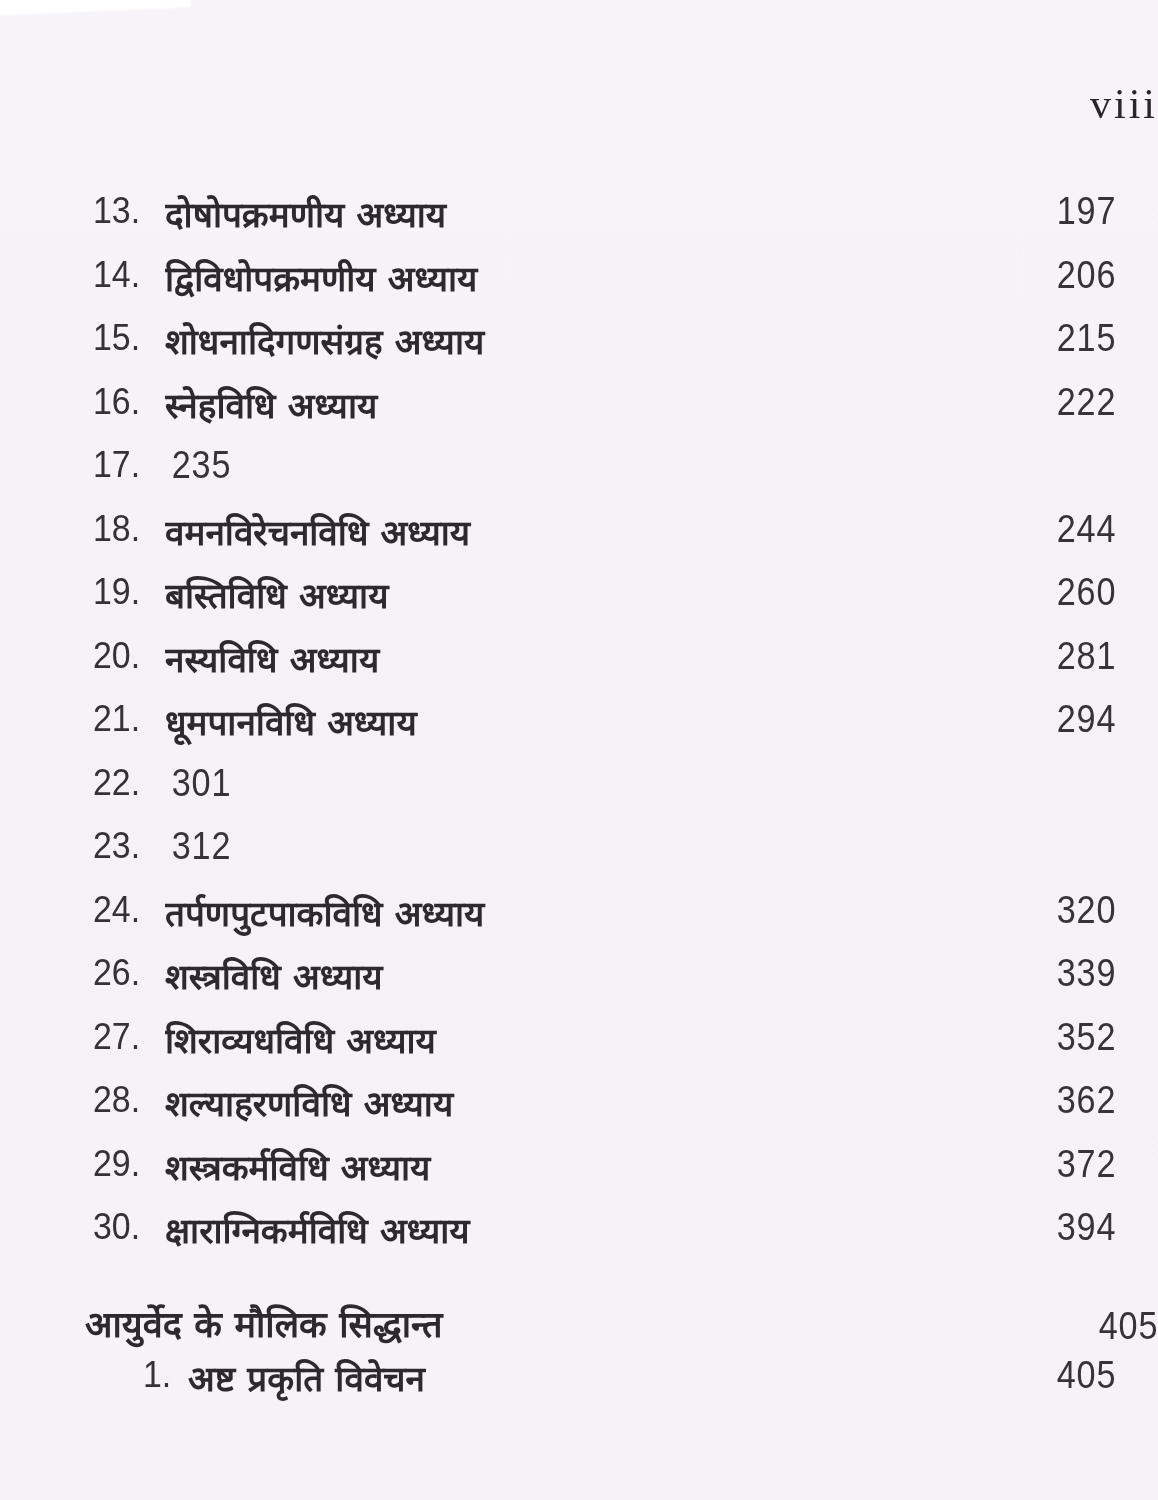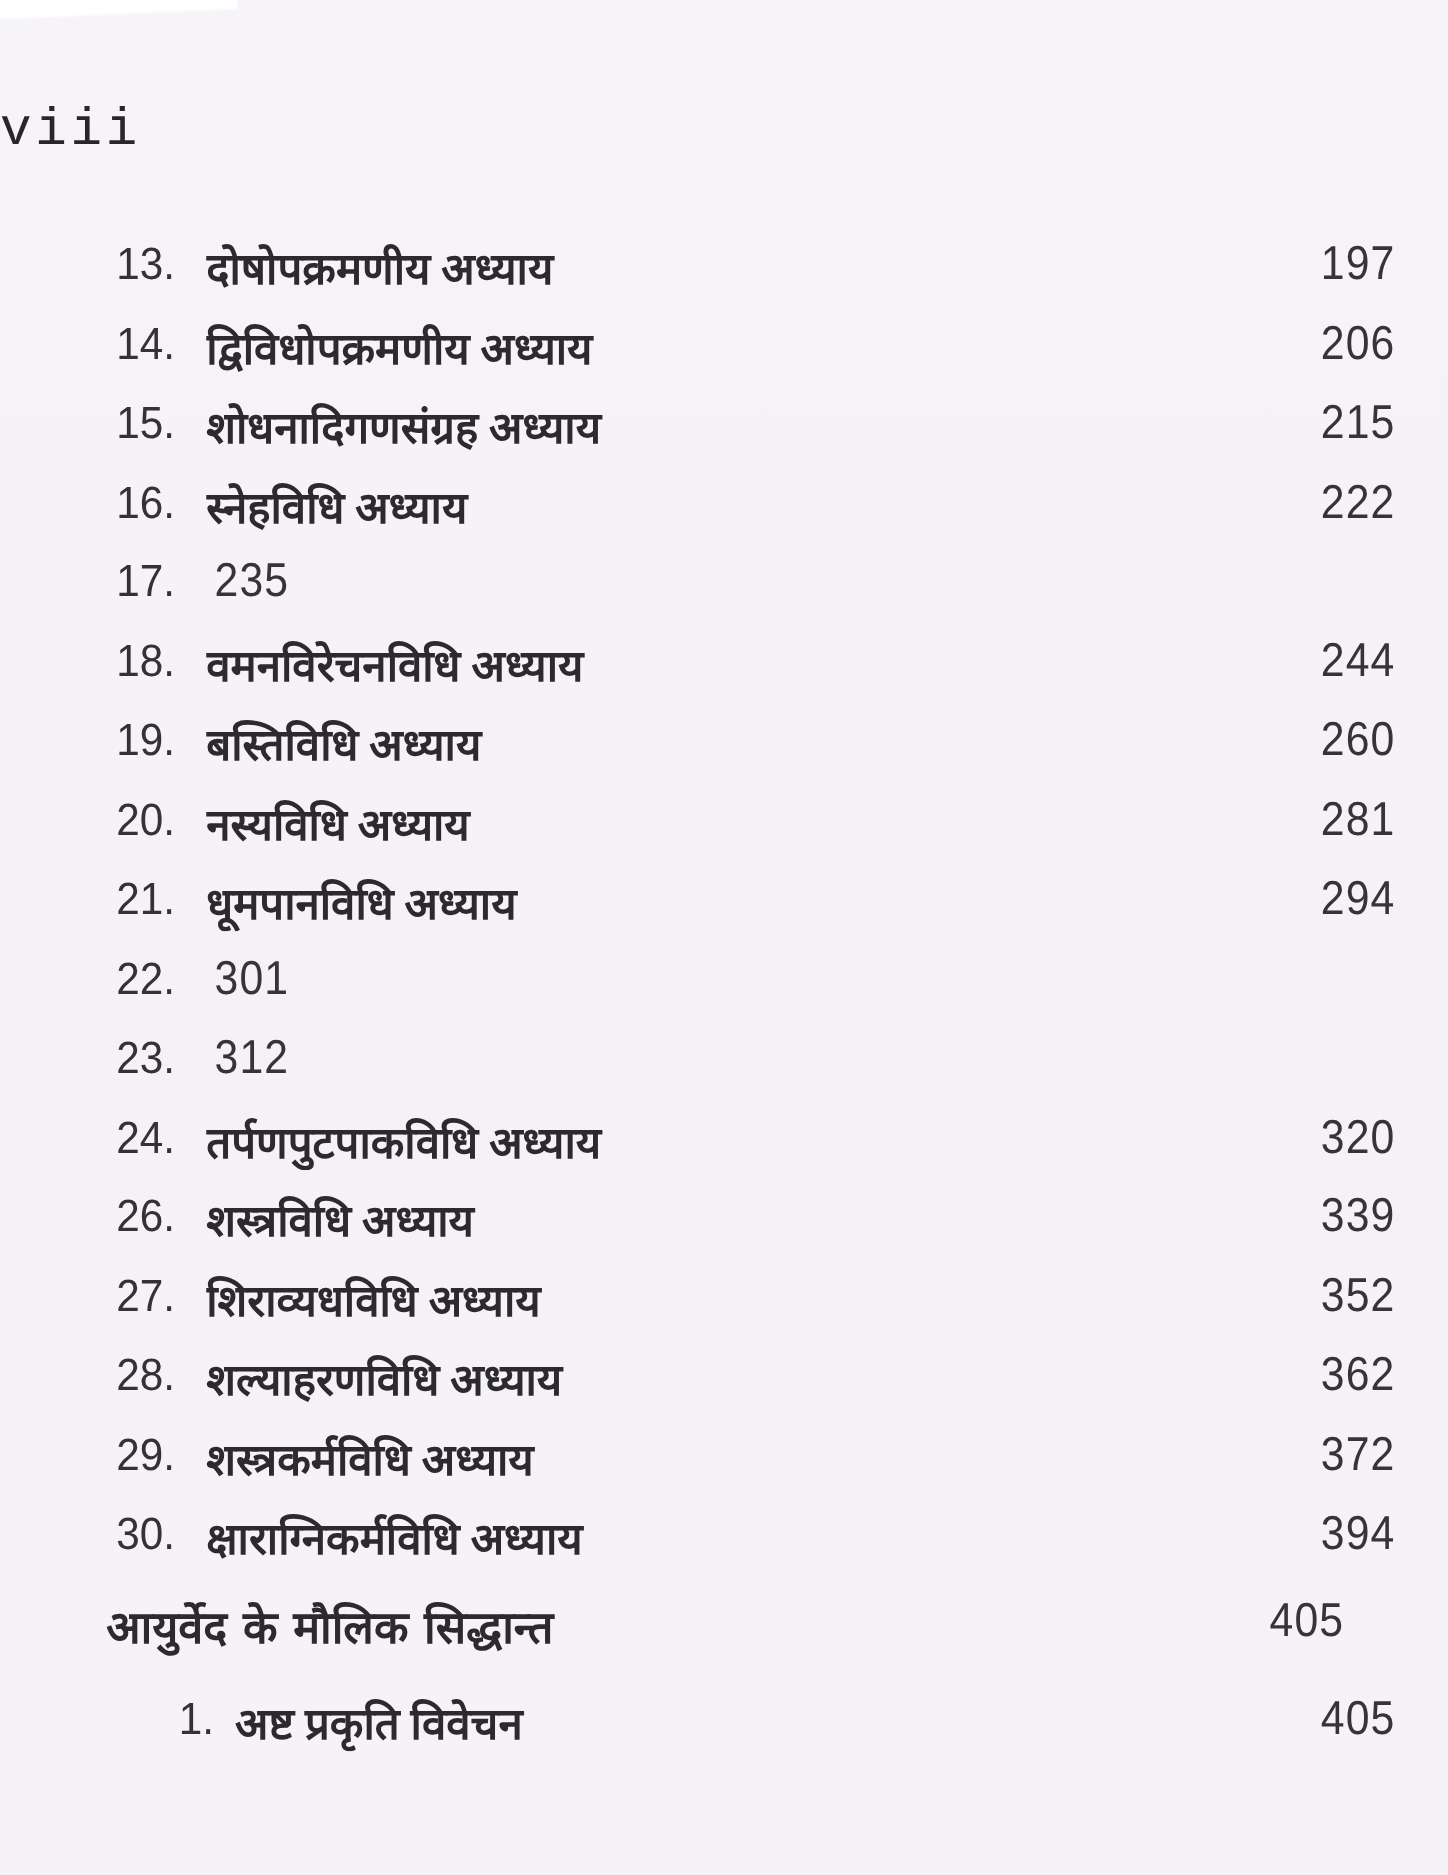--- a/index.html
+++ b/index.html
@@ -26,22 +26,22 @@
     position: absolute;
     top: -14px;
     left: -30px;
     width: 220px;
     height: 26px;
     background: #ffffff;
     transform: rotate(-2.5deg);
     filter: blur(1px);
   }
   .page-header {
-    text-align: left;
-    font-family: Liberation Mono, monospace;
+    text-align: right;
+    font-family: Liberation Serif, serif;
     font-size: 42px;
     line-height: 40px;
     letter-spacing: 3px;
     color: #28262a;
   }
   .toc-list {
     margin-top: 66px;
   }
   .toc-row {
     display: flex;
@@ -61,39 +61,37 @@
     transform-origin: left center;
     white-space: nowrap;
   }
   .toc-title {
     flex: 1 1 auto;
     font-size: 35px;
     font-weight: 600;
     color: #2c2a2d;
     white-space: nowrap;
     overflow: hidden;
-    font-family: Liberation Serif, serif;
   }
   .toc-page {
     flex: 0 0 auto;
     font-family: "Liberation Sans", "DejaVu Sans", sans-serif;
     font-size: 38px;
     font-weight: 400;
     letter-spacing: 1px;
     color: #363439;
     transform: scaleX(0.9);
     transform-origin: right center;
   }
   .section-row {
     display: flex;
-    align-items: flex-start;
+    align-items: flex-end;
     height: 72px;
     margin-top: 6px;
     padding-left: 85px;
-    padding-right: 83px;
     box-sizing: border-box;
   }
   .section-title {
     flex: 1 1 auto;
     font-size: 36px;
     font-weight: 600;
     color: #2c2a2d;
     white-space: nowrap;
   }
   .sub-list {

